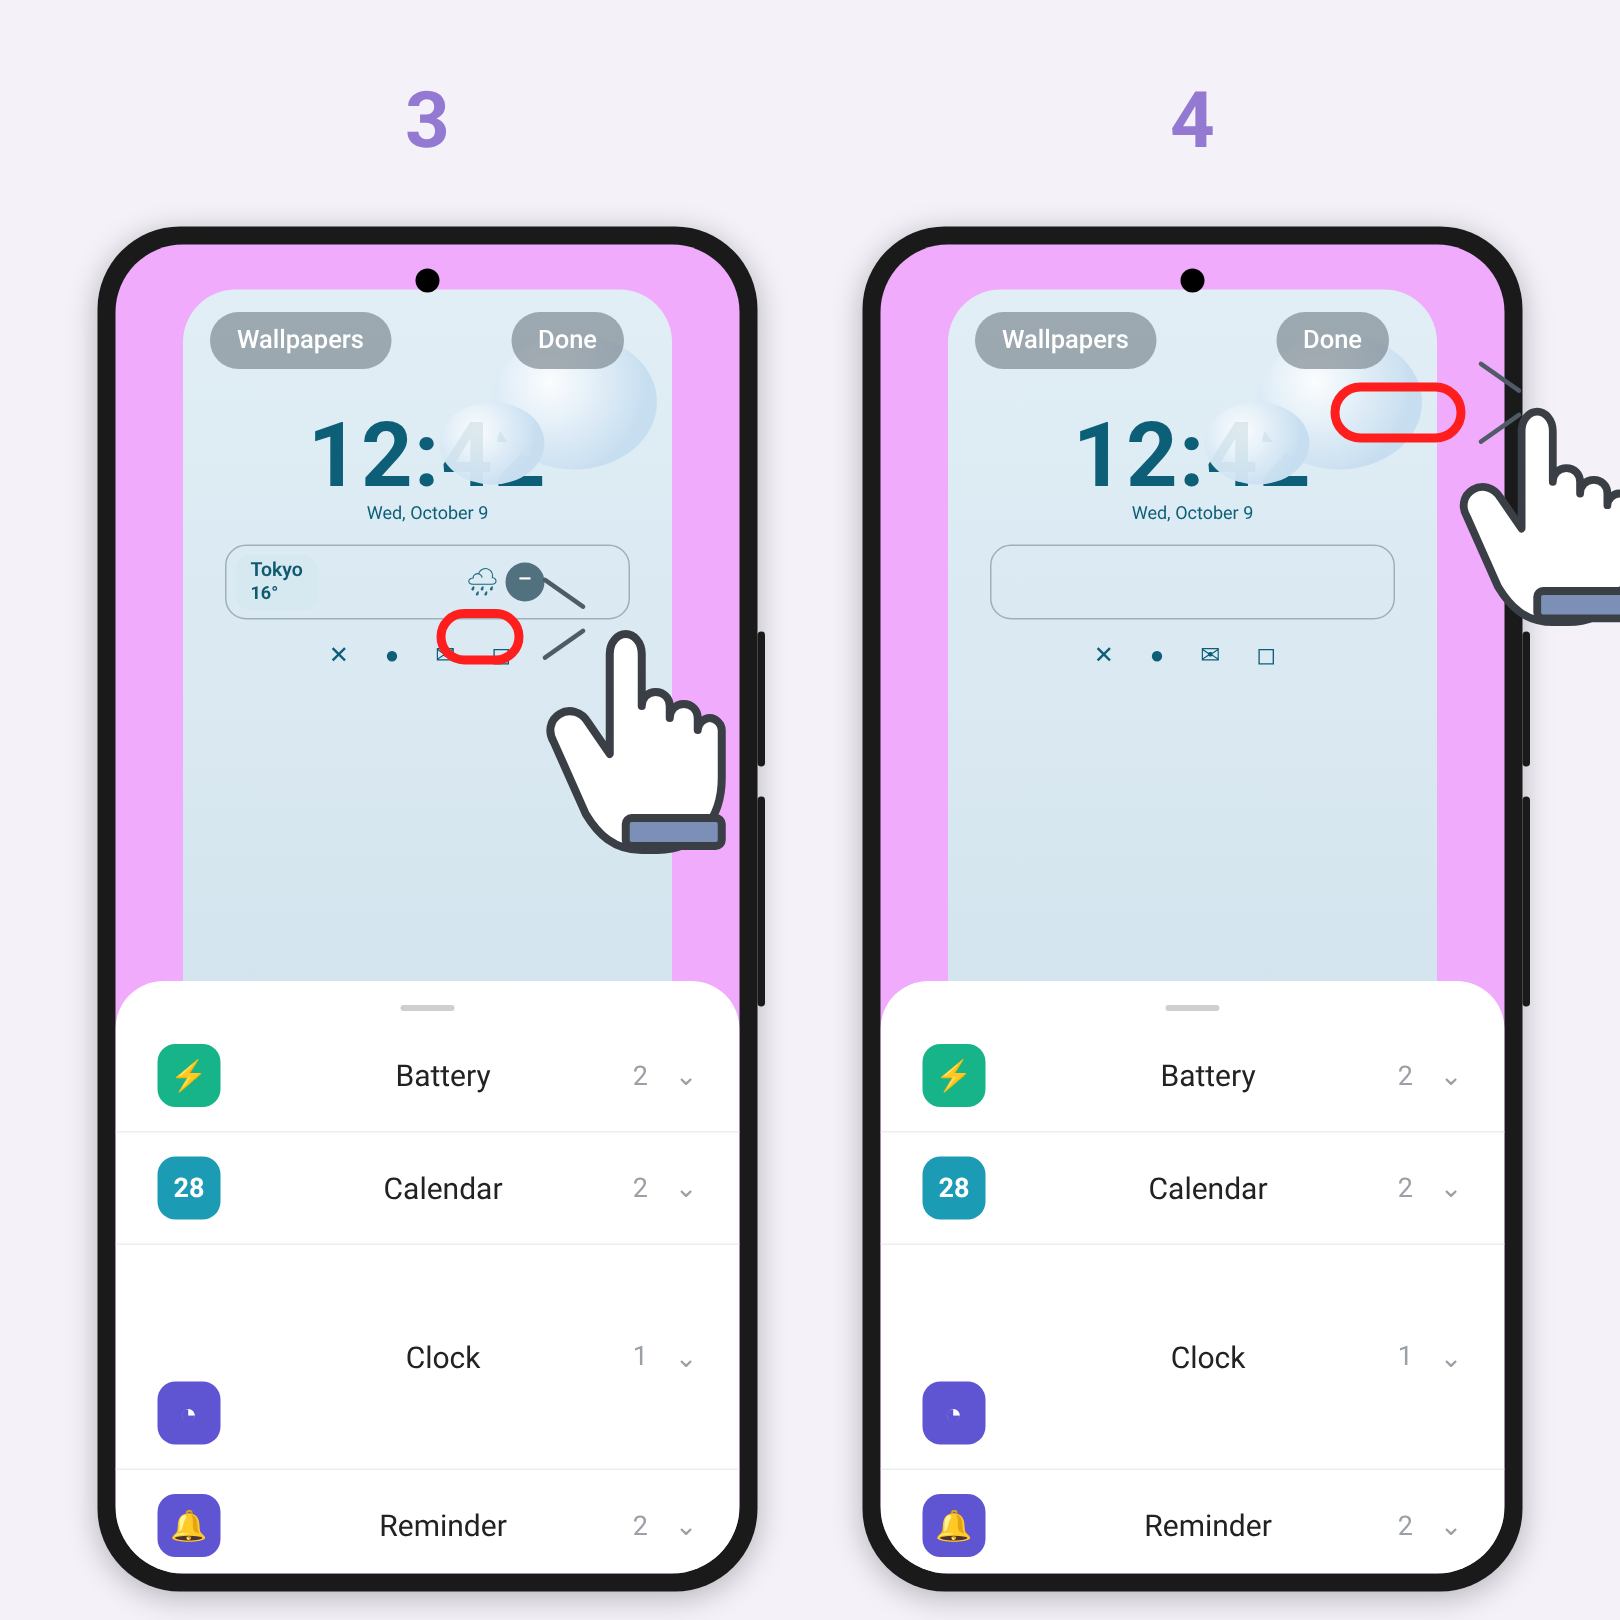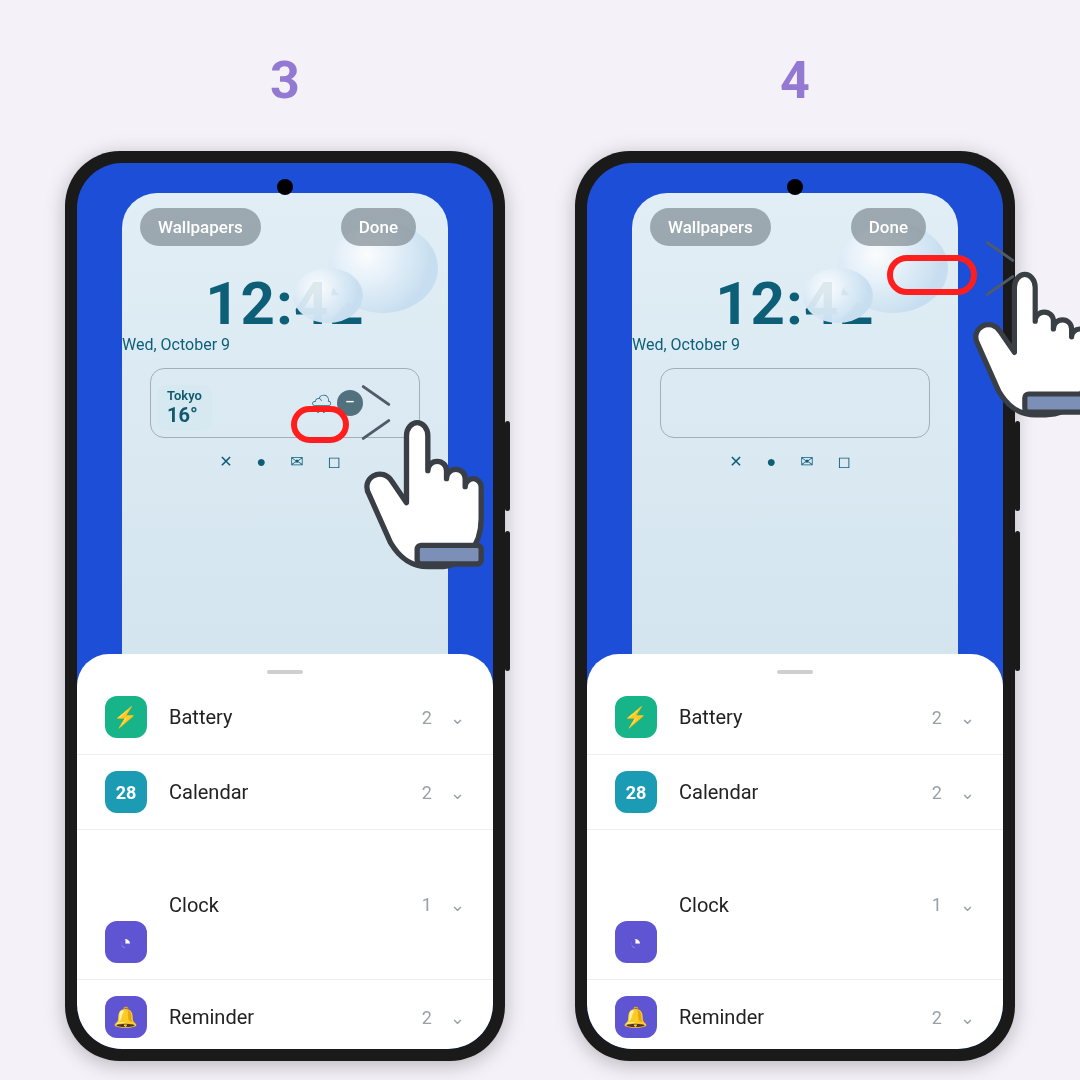--- a/index.html
+++ b/index.html
@@ -49,21 +49,21 @@
     position:absolute;
     right:-5px; top:380px;
     width:5px; height:140px;
     background:#1a1a1a;
     border-radius:3px;
   }
   .screen {
     width: 100%;
     height: 100%;
     border-radius: 45px;
-    background: #1d4ed8;
+    background: #f0abfc;
     position: relative;
     overflow: hidden;
   }
   .camera {
     position:absolute;
     left:50%; top:16px;
     transform:translateX(-50%);
     width:16px; height:16px;
     background:#000;
     border-radius:50%;
@@ -103,43 +103,43 @@
 
   .clock {
     text-align:center;
     margin-top:75px;
     font-size:60px;
     font-weight:700;
     color:#0d5f78;
     letter-spacing:1px;
   }
   .date {
-    text-align:left;
-    font-size:16px;
+    text-align:center;
+    font-size:12px;
     color:#0d5f78;
     margin-top:-4px;
   }
   .widget-box {
     margin:14px 28px 0;
-    height:70px;
+    height:50px;
     border:1px solid #a0b0b8;
     border-radius:14px;
     position:relative;
     display:flex;
-    align-items:flex-end;
+    align-items:flex-start;
     padding:6px;
   }
   .weather-chip {
     background:#d6e9f1;
     border-radius:10px;
     padding:4px 10px;
     line-height:1.15;
   }
   .weather-chip .city { font-size:13px; color:#11596e; font-weight:600;}
-  .weather-chip .temp { font-size:20px; color:#11596e; font-weight:700;}
+  .weather-chip .temp { font-size:12px; color:#11596e; font-weight:700;}
   .weather-icon {
     position:absolute;
     right:86px; top:50%;
     transform:translateY(-50%);
     font-size:18px;
     color:#206a82;
   }
   .remove-badge {
     position:absolute;
     right:56px; top:50%;
@@ -191,21 +191,21 @@
     align-items:center;
     justify-content:center;
     color:#fff;
     font-size:20px;
     font-weight:700;
   }
   .app-icon.battery  { background:#17b48a; }
   .app-icon.calendar { background:#1c9bb5; font-size:18px;}
   .app-icon.clock    { background:#5f55d3; }
   .app-icon.reminder { background:#5f55d3; }
-  .app-label { flex:1; font-size:20px; color:#222; }
+  .app-label { flex:1; font-size:20px; color:#222;text-align:center; }
   .row-count { font-size:18px; color:#9aa0a6; margin-right:18px;}
   .chev { color:#9aa0a6; font-size:18px;}
 
   
   .ring {
     position:absolute;
     border:6px solid #ff1e1e;
     border-radius:22px;
     pointer-events:none;
     z-index:30;

